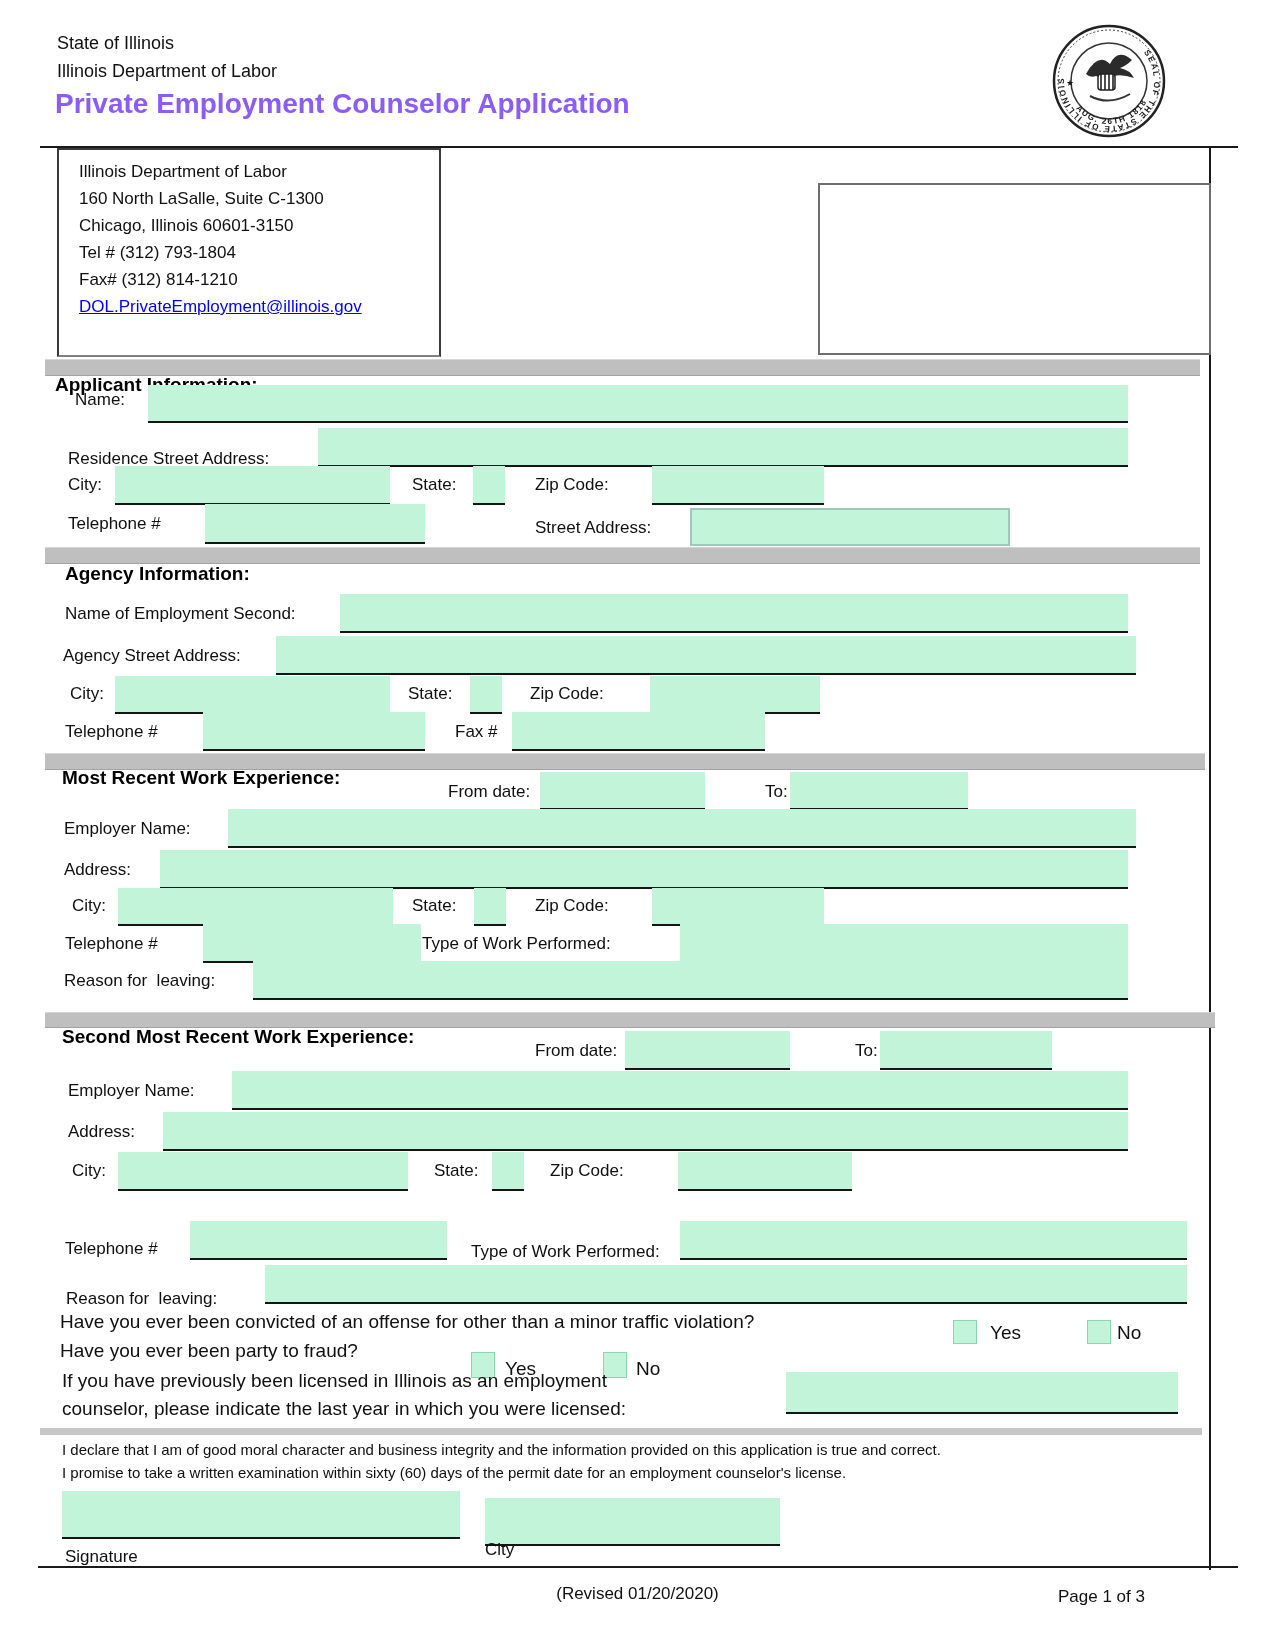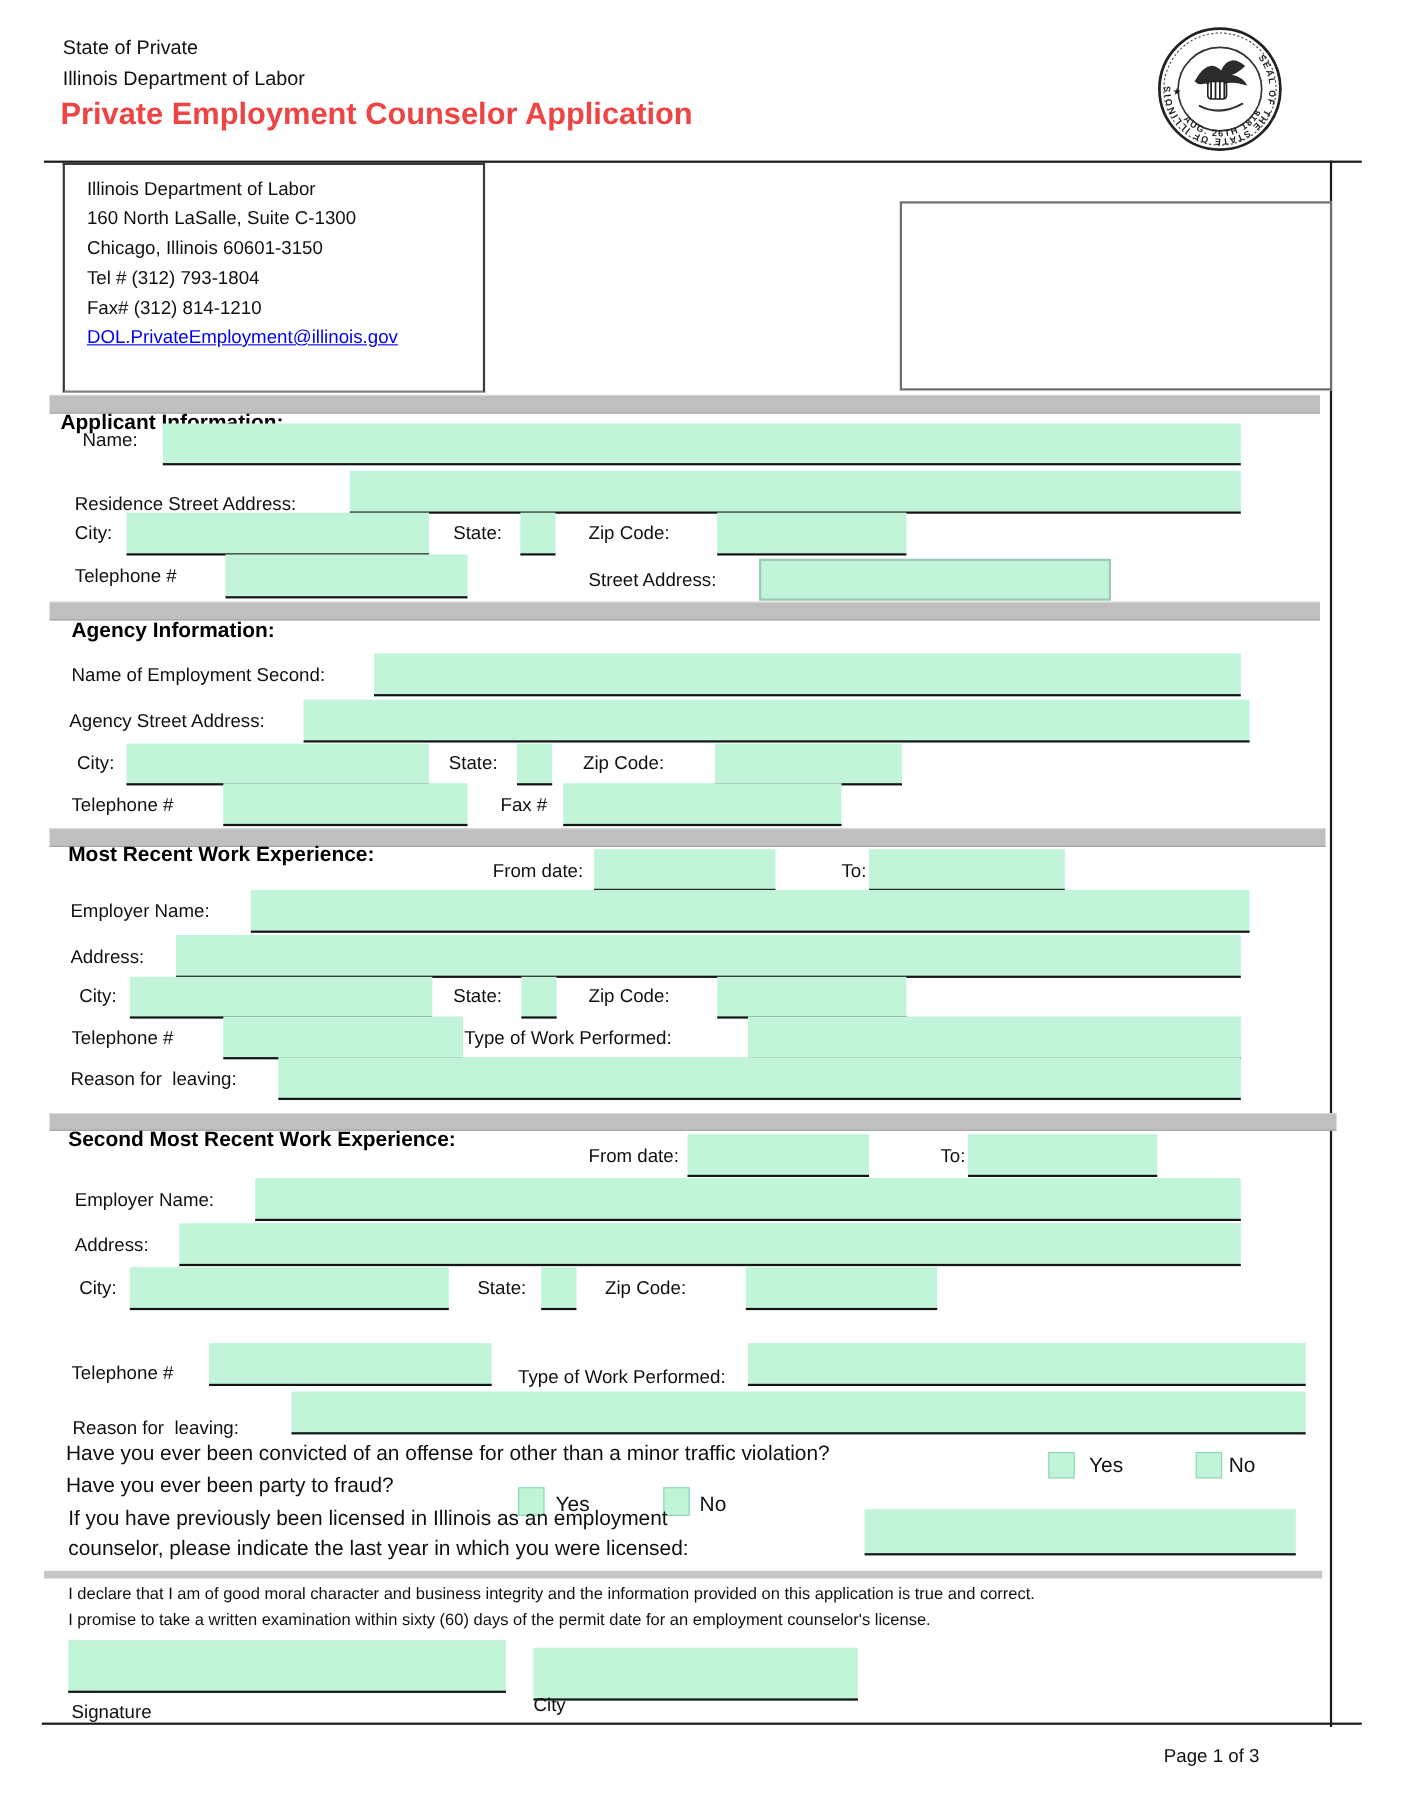--- a/index.html
+++ b/index.html
@@ -10,35 +10,35 @@
   .big{font-size:18px;}
   .h{font-weight:bold;font-size:19px;color:#000;white-space:pre;}
   .q{font-size:19px;color:#101010;white-space:pre;}
   .decl{font-size:15px;color:#101010;white-space:pre;}
   .f{background:#c1f4d9;border-bottom:2px solid #151515;}
   .fn{background:#c1f4d9;}
   .bar{background:#bfbfbf;border-top:1px solid #d6d6d6;border-bottom:1px solid #a3a3a3;}
   .cb{background:#c1f4d9;border:1px solid #8bd6b0;}
   .hl{background:#1a1a1a;height:2px;}
   .vl{background:#1a1a1a;width:2px;}
-  .title{font-weight:bold;font-size:28px;color:#ef4444;white-space:pre;}
+  .title{font-weight:bold;font-size:28px;color:#8b5cf6;white-space:pre;}
   .link{color:#0000ee;text-decoration:underline;font-size:17px;}
   .contact-line{font-size:17px;line-height:27px;white-space:pre;}
   .boxed{border:2px solid #3a3a3a;border-bottom-color:#808080;}
   .photo{border:2px solid #6e6e6e;background:#fff;}
   .emailbox{border:2px solid #9dcab8;}
   .footer-center{width:1275px;text-align:center;font-size:17px;}
   .footer-right{font-size:17px;}
 </style>
 </head>
 <body>
 
 <div class="page">
 
-  <div class="abs lbl big" style="left:57px;top:32px;">State of Private</div>
+  <div class="abs lbl big" style="left:57px;top:32px;">State of Illinois</div>
   <div class="abs lbl big" style="left:57px;top:60px;">Illinois Department of Labor</div>
   <div class="abs title" style="left:55px;top:88px;">Private Employment Counselor Application</div>
 
   <svg class="abs" style="left:1050px;top:22px;" width="118" height="118" viewBox="0 0 118 118">
     <circle cx="59" cy="59" r="55" fill="#fff" stroke="#222" stroke-width="2.5"></circle>
     <circle cx="59" cy="59" r="51" fill="none" stroke="#444" stroke-width="1" stroke-dasharray="2,2"></circle>
     <circle cx="59" cy="59" r="38" fill="none" stroke="#333" stroke-width="1.5"></circle>
     <defs>
       <path id="sealTop" d="M 59,104 A 45,45 0 1 1 59.01,104" transform="rotate(180 59 59)"></path>
       <path id="sealBot" d="M 16,59 A 43,43 0 0 0 102,59"></path>
@@ -190,15 +190,16 @@
   <div class="abs" style="left:40px;top:1428px;width:1162px;height:7px;background:#c6c6c6;"></div>
   <div class="abs decl" style="left:62px;top:1441px;">I declare that I am of good moral character and business integrity and the information provided on this application is true and correct.</div>
   <div class="abs decl" style="left:62px;top:1464px;">I promise to take a written examination within sixty (60) days of the permit date for an employment counselor's license.</div>
 
   <div class="abs f" style="left:62px;top:1491px;width:398px;height:46px;"></div>
   <div class="abs f" style="left:485px;top:1498px;width:295px;height:46px;"></div>
   <div class="abs lbl" style="left:65px;top:1546px;">Signature</div>
   <div class="abs lbl" style="left:485px;top:1539px;">City</div>
 
   <div class="abs hl" style="left:38px;top:1566px;width:1200px;"></div>
+  <div class="abs footer-center" style="left:0;top:1584px;">(Revised 01/20/2020)</div>
   <div class="abs footer-right" style="left:1058px;top:1587px;">Page 1 of 3</div>
 
 </div>
 
 </body></html>

